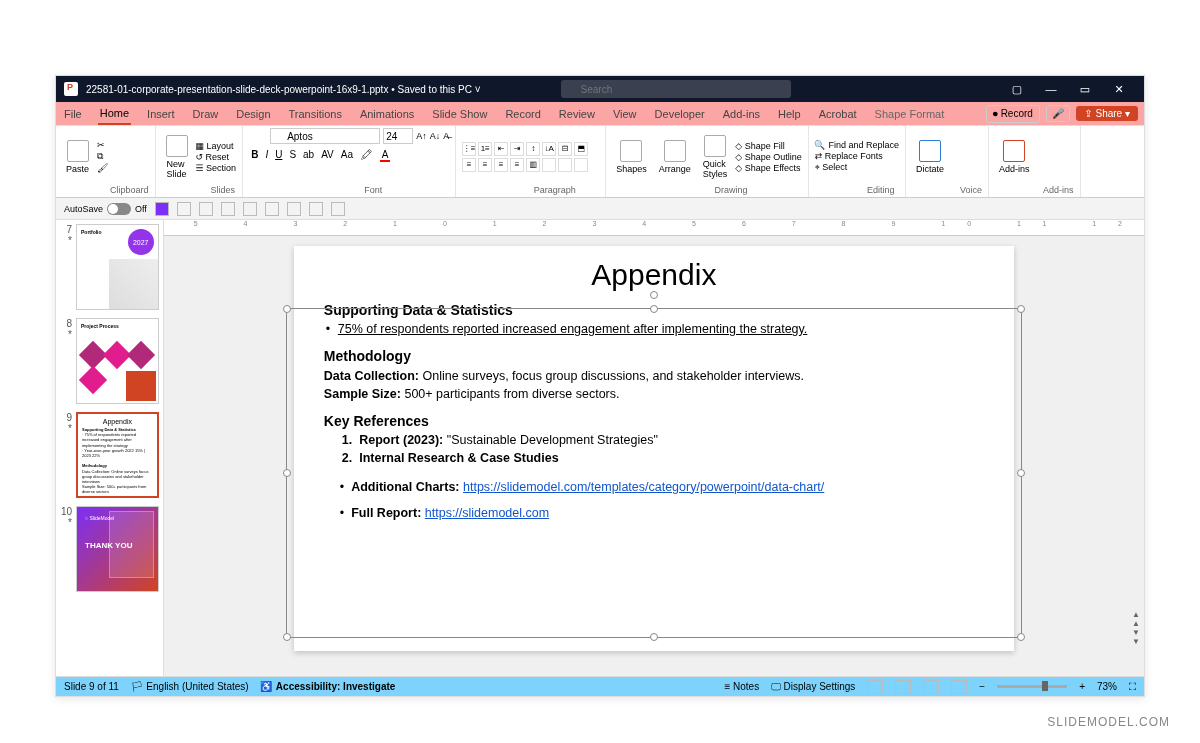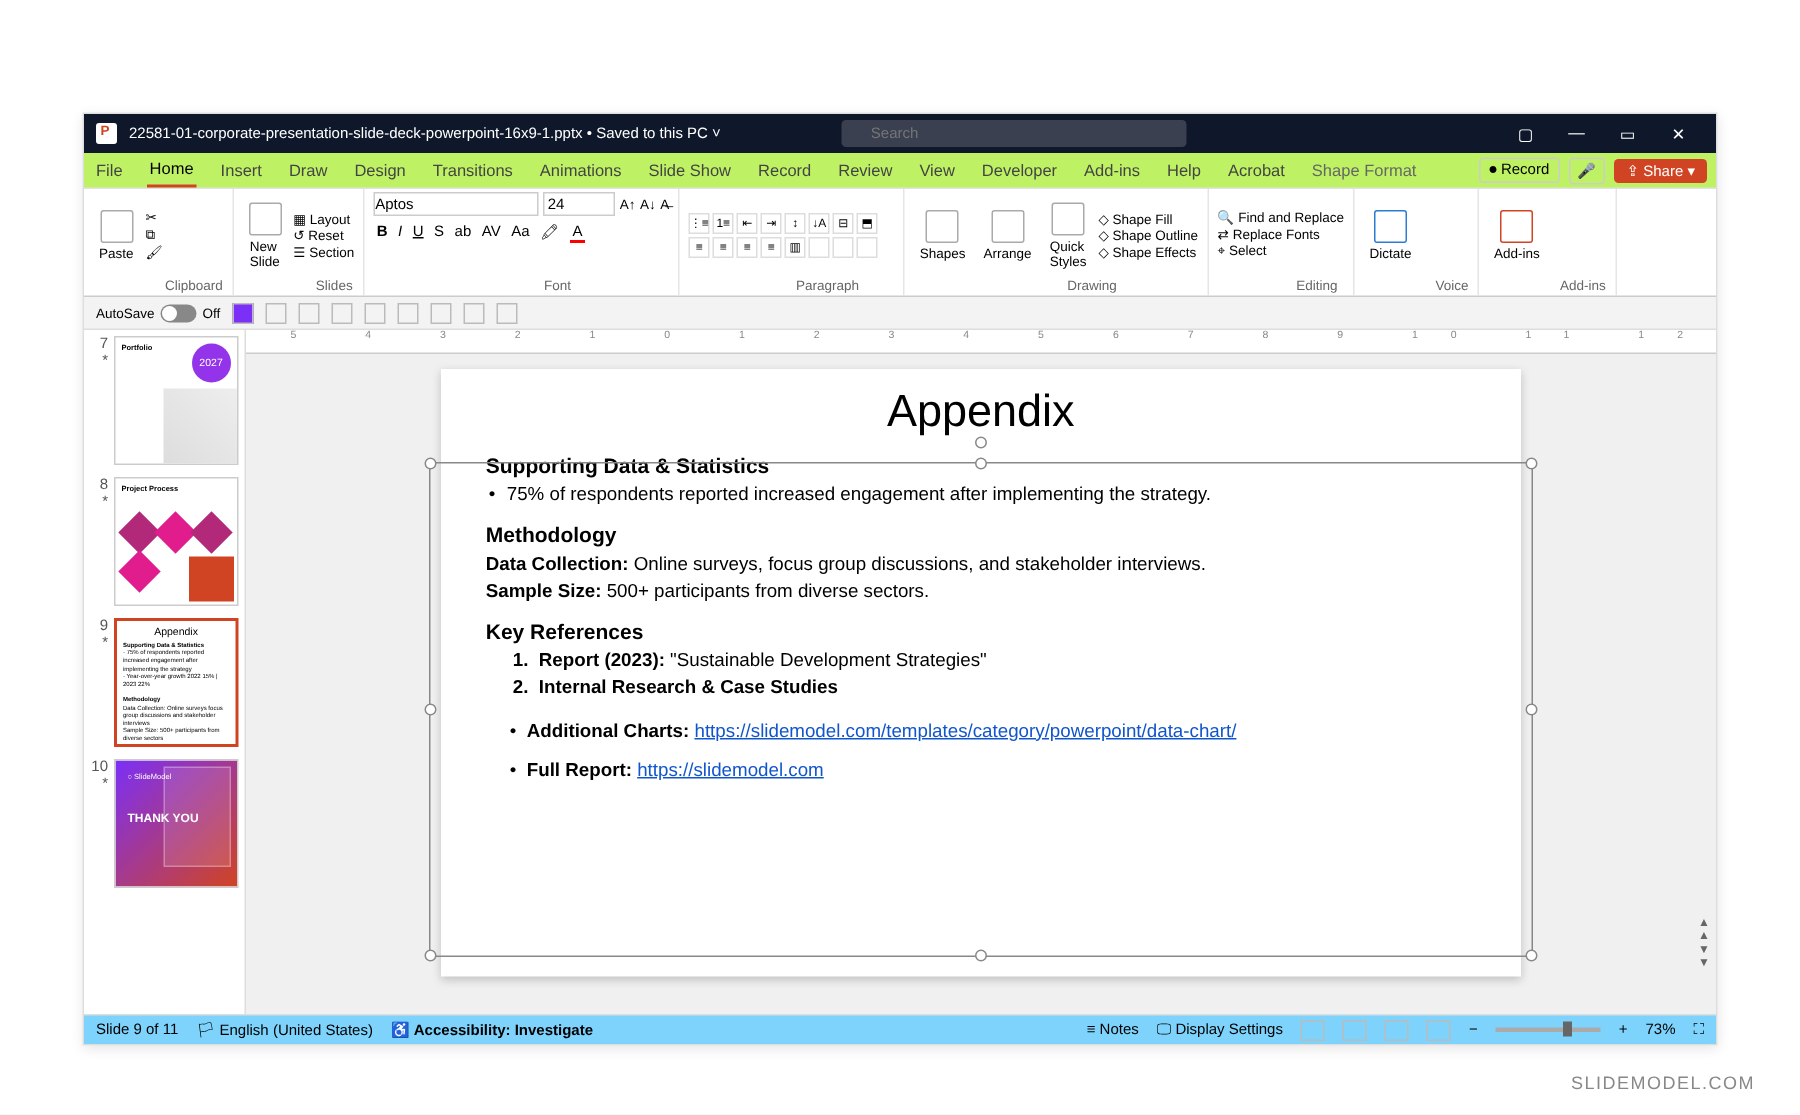--- a/index.html
+++ b/index.html
@@ -6,38 +6,38 @@
 body { background:#fff; width:1200px; height:743px; position:relative; overflow:hidden; }
 .app-frame { position:absolute; left:55px; top:75px; width:1090px; height:622px; border:1px solid #ddd; box-shadow:0 2px 8px rgba(0,0,0,0.1); background:#fff; display:flex; flex-direction:column; }
 .titlebar { height:26px; background:#0f172a; display:flex; align-items:center; padding:0 8px; color:#fff; font-size:10px; }
 .titlebar .pp-icon { width:14px; height:14px; background:#fff; border-radius:2px; margin-right:8px; position:relative; }
 .titlebar .pp-icon::after { content:"P"; color:#d04423; font-weight:bold; font-size:9px; position:absolute; left:3px; top:0; }
 .titlebar .doc-title { flex:0 0 auto; }
 .titlebar .search-wrap { flex:0 0 auto; margin-left:80px; }
 .titlebar .search { width:230px; height:18px; background:rgba(255,255,255,0.18); border:none; border-radius:3px; padding:0 20px; color:#fff; font-size:10px; }
 .titlebar .spacer { flex:1; }
 .titlebar .win-btn { width:34px; height:26px; display:flex; align-items:center; justify-content:center; cursor:pointer; font-size:11px; }
-.menubar { height:24px; background:#bef264; border-bottom:1px solid #e1e1e1; display:flex; align-items:center; padding:0 6px; gap:14px; font-size:11px; }
+.menubar { height:24px; background:#fca5a5; border-bottom:1px solid #e1e1e1; display:flex; align-items:center; padding:0 6px; gap:14px; font-size:11px; }
 .menubar .tab { padding:4px 2px; cursor:pointer; color:#444; }
 .menubar .tab.active { border-bottom:2px solid #d04423; color:#000; }
 .menubar .tab.shape { color:#666; }
 .menubar .right-items { margin-left:auto; display:flex; gap:6px; align-items:center; }
 .menubar .record-btn { border:1px solid #ccc; border-radius:3px; padding:2px 6px; font-size:10px; }
 .menubar .mic-btn { border:1px solid #ccc; border-radius:3px; padding:2px 5px; font-size:10px; }
 .menubar .share-btn { background:#d04423; color:#fff; border-radius:3px; padding:2px 8px; font-size:10px; }
 .ribbon { height:72px; background:#fff; border-bottom:1px solid #ccc; display:flex; font-size:9px; }
 .rg { border-right:1px solid #e5e5e5; display:flex; flex-direction:column; padding:2px 6px; }
 .rg .rg-body { flex:1; display:flex; align-items:center; gap:4px; }
 .rg .rg-label { text-align:center; font-size:9px; color:#666;margin-left:48px; }
 .big-btn { display:flex; flex-direction:column; align-items:center; justify-content:center; padding:2px 4px; cursor:pointer; }
 .big-btn .ic { width:22px; height:22px; border:1px solid #aaa; border-radius:2px; margin-bottom:2px; }
 .small-stack { display:flex; flex-direction:column; gap:1px; font-size:9px; }
 .small-stack span { white-space:nowrap; cursor:pointer; }
-.font-name { width:110px; height:16px; border:1px solid #ccc; font-size:10px; padding:0 0; }
-.font-size { width:48px; height:16px; border:1px solid #ccc; font-size:10px; padding:0 2px; }
+.font-name { width:110px; height:16px; border:1px solid #ccc; font-size:10px; padding:0 16px;margin-left:21px; }
+.font-size { width:30px; height:16px; border:1px solid #ccc; font-size:10px; padding:0 2px; }
 .font-btns { display:flex; gap:3px; margin-top:3px; font-size:10px; }
 .font-btns span { cursor:pointer; padding:0 2px; }
 .para-grid { display:grid; grid-template-columns:repeat(8,14px); gap:2px; }
 .para-grid span { width:14px; height:14px; border:1px solid #ddd; cursor:pointer; font-size:8px; display:flex; align-items:center; justify-content:center; }
 .shape-stack span::before { content:"◇ "; }
 .qat { height:22px; background:#f3f3f3; border-bottom:1px solid #ddd; display:flex; align-items:center; padding:0 8px; gap:8px; font-size:9px; }
 .qat .autosave-toggle { display:flex; align-items:center; gap:4px; }
 .qat .toggle { width:24px; height:12px; background:#888; border-radius:6px; position:relative; }
 .qat .toggle::after { content:""; width:10px; height:10px; background:#fff; border-radius:50%; position:absolute; left:1px; top:1px; }
 .qat .qbtn { width:14px; height:14px; border:1px solid #bbb; cursor:pointer; }
@@ -51,21 +51,21 @@
 .thumb .grad { width:100%; height:100%; background:linear-gradient(135deg,#7b2ff7,#d04423); position:absolute; left:0; top:0; }
 .editor { flex:1; background:#f0f0f0; position:relative; display:flex; flex-direction:column; }
 .ruler-h { height:16px; background:#fff; border-bottom:1px solid #ccc; font-size:7px; color:#888; padding-left:30px; letter-spacing:22px; white-space:nowrap; overflow:hidden; }
 .slide-area { flex:1; display:flex; justify-content:center; align-items:flex-start; padding:10px 30px; overflow:hidden; }
 .slide { width:720px; height:405px; background:#fff; box-shadow:0 2px 6px rgba(0,0,0,0.2); position:relative; padding:12px 30px; }
 .slide h1 { text-align:center; font-weight:400; font-size:30px; margin-bottom:8px; }
 .sel-box { position:absolute; border:1px solid #888; }
 .sel-handle { width:8px; height:8px; background:#fff; border:1px solid #888; border-radius:50%; position:absolute; }
 .slide-content { font-size:12.5px; line-height:1.45; }
 .slide-content h3 { font-weight:700; font-size:14px; margin-top:8px; }
-.slide-content .bullet { padding-left:14px; position:relative; }
+.slide-content .bullet { padding-left:14px; position:relative;text-decoration:underline; }
 .slide-content .bullet::before { content:"•"; position:absolute; left:2px; }
 .slide-content .num { padding-left:18px; position:relative; }
 .slide-content a { color:#1155cc; text-decoration:underline; }
 .statusbar { height:20px; background:#7dd3fc; border-top:1px solid #ddd; display:flex; align-items:center; padding:0 8px; font-size:10px; gap:12px; }
 .statusbar .sp { flex:1; }
 .statusbar .view-btn { width:16px; height:14px; border:1px solid #bbb; cursor:pointer; }
 .zoom-slider { width:70px; height:3px; background:#aaa; position:relative; }
 .zoom-slider::after { content:""; width:6px; height:10px; background:#666; position:absolute; left:45px; top:-4px; }
 .watermark { position:absolute; right:30px; bottom:14px; font-size:12px; color:#888; letter-spacing:1px; }
 .scroll-arrows { position:absolute; right:4px; bottom:30px; display:flex; flex-direction:column; gap:2px; font-size:8px; color:#666; }

